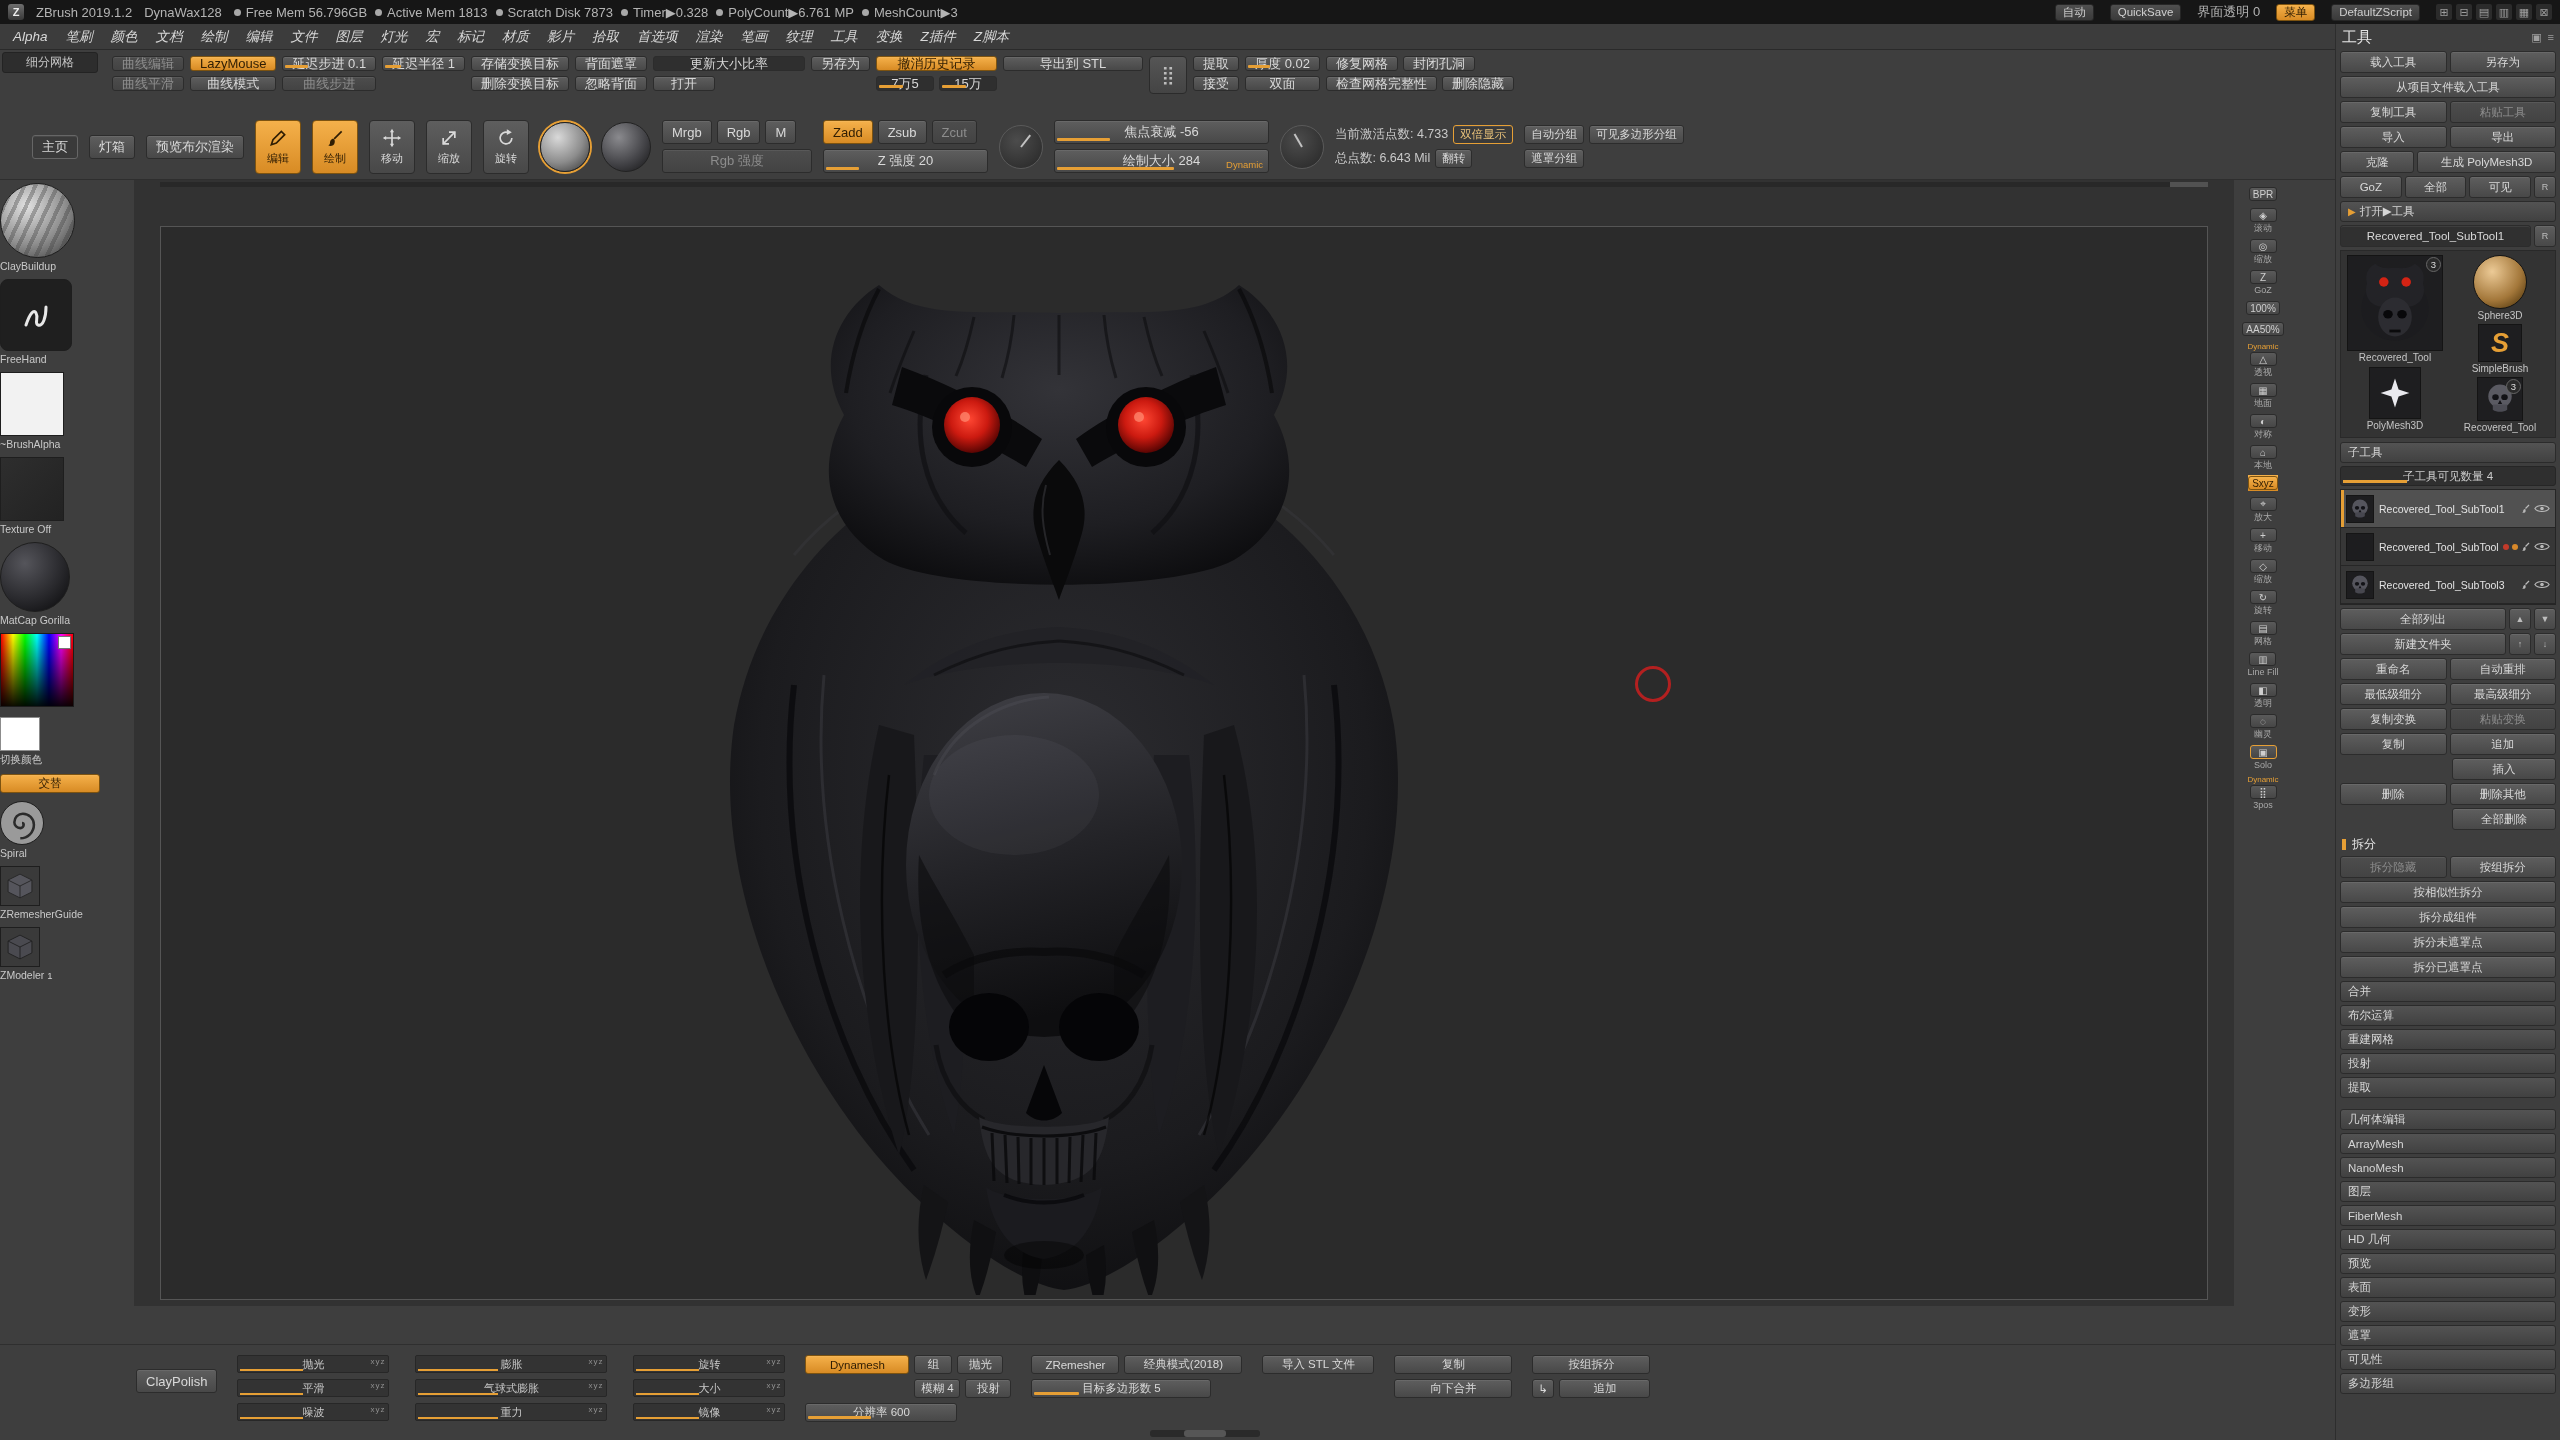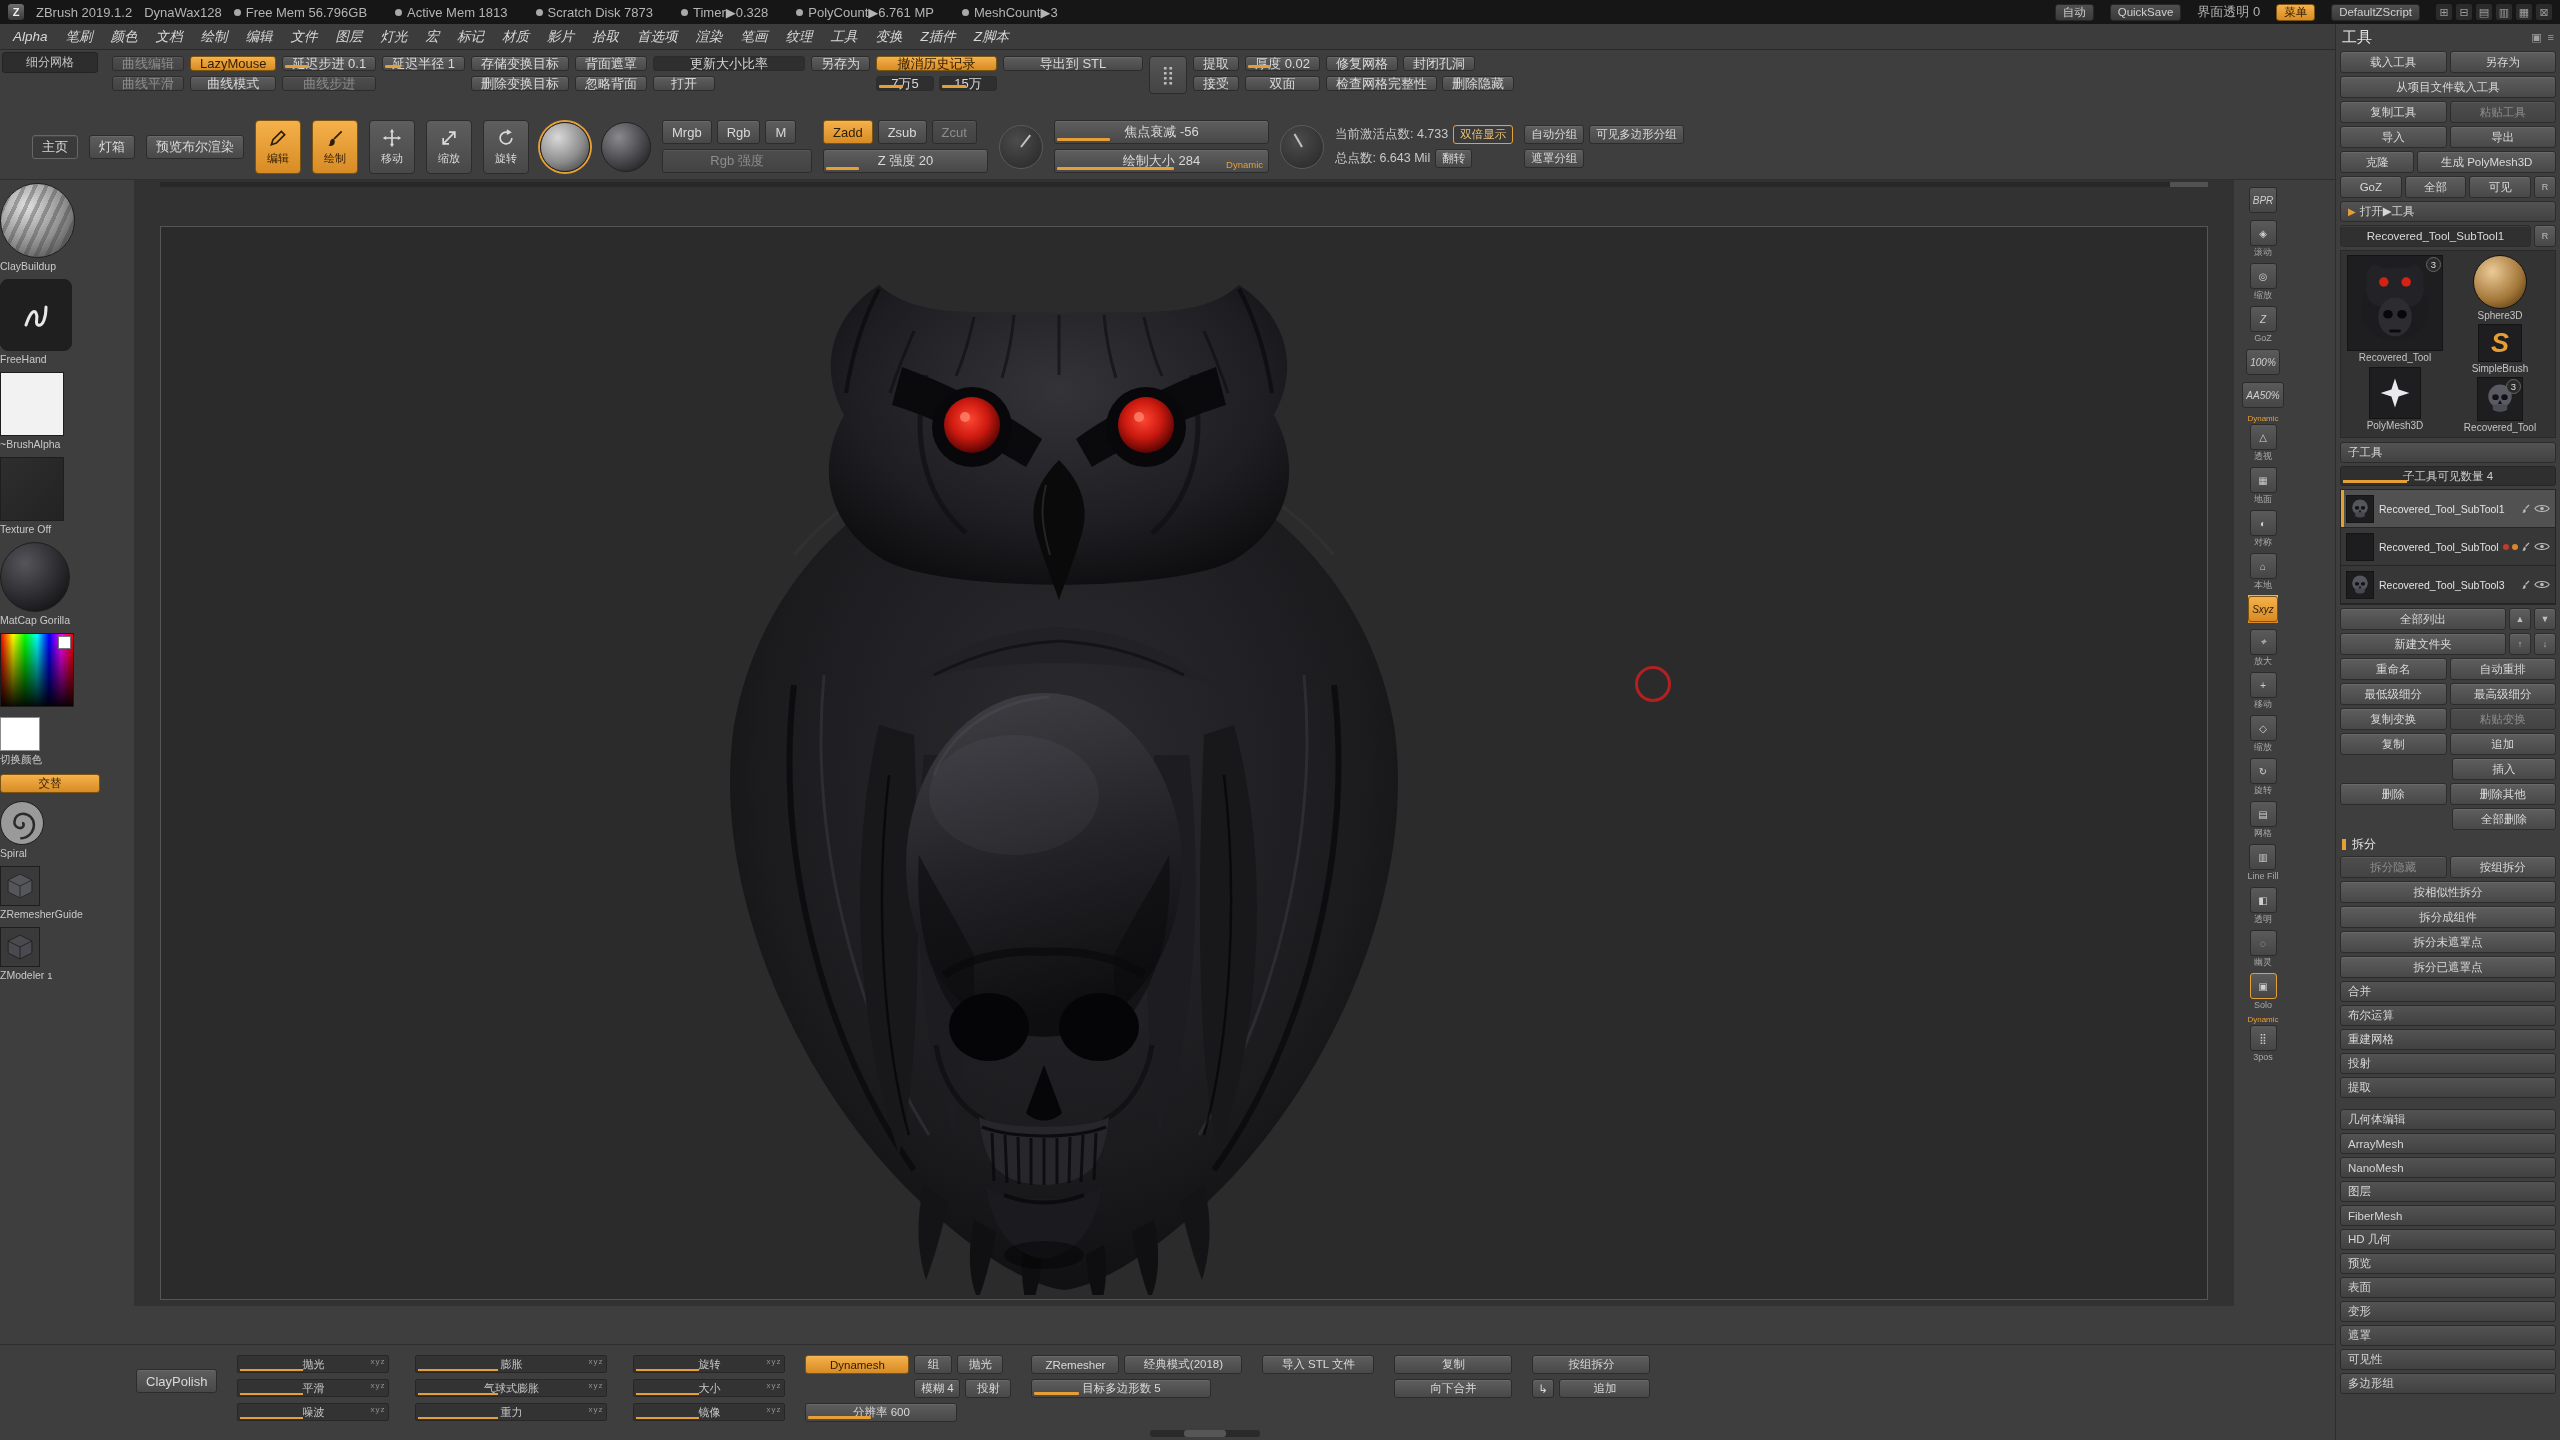--- a/index.html
+++ b/index.html
@@ -88,23 +88,23 @@
   #canvas { position:absolute; left:134px; top:180px; width:2100px; height:1126px; background:#323232; }
   #canvas-hscroll { position:absolute; top:2px; left:26px; right:26px; height:5px; background:#282828; }
   #canvas-hscroll .handle { position:absolute; right:0; top:0; width:38px; height:5px; background:#525252; }
   #doc { position:absolute; left:26px; top:46px; right:26px; bottom:6px; background:#2b2b2b; border:1px solid #555; }
   #cursor { position:absolute; left:1501px; top:486px; width:36px; height:36px; border:3px solid #b32020; border-radius:50%; }
 
   
   #right-strip { position:absolute; left:2240px; top:186px; width:46px; display:flex; flex-direction:column;
                  align-items:center; gap:5px; }
   .strip-item { display:flex; flex-direction:column; align-items:center; gap:1px; position:relative; }
-  .strip-glyph { min-width:27px; height:14px; padding:12px 3px; background:linear-gradient(#5a5a5a,#464646);
+  .strip-glyph { min-width:27px; height:14px; padding:0 3px; background:linear-gradient(#5a5a5a,#464646);
                  border:1px solid #2b2b2b; border-radius:3px; display:flex; align-items:center; justify-content:center;
-                 font-size:10px; color:#cfcfcf;font-style:italic; }
+                 font-size:10px; color:#cfcfcf; }
   .strip-label { font-size:9px; color:#a9a9a9; line-height:10px; text-align:center; white-space:nowrap; }
   .strip-dyn { font-size:8px; color:#e69f35; line-height:9px; }
   .strip-item.orange .strip-glyph { background:linear-gradient(#f5b14b,#d88b24); color:#2f1d03; border-color:#7d5310; }
   .strip-item.frame .strip-glyph { border:1px solid #e69f35; }
 
   
   #tool-panel { position:absolute; left:2335px; top:24px; width:225px; height:1416px; background:#3e3e3e;
                 border-left:1px solid #2d2d2d; padding-top:2px; font-size:12px; z-index:5; }
   #panel-head { display:flex; align-items:center; padding:2px 6px 4px; }
   #panel-head .ttl { font-size:15px; color:#e4e4e4; }
@@ -156,21 +156,21 @@
   #bottom-scroll { position:absolute; left:1150px; top:1430px; width:110px; height:7px; background:#2a2a2a; border-radius:3px; }
   #bottom-scroll .handle { position:absolute; left:34px; top:0; width:42px; height:7px; background:#565656; border-radius:3px; }
 </style>
 </head>
 <body>
 
 <div id="titlebar">
   <span class="logo">Z</span>
   <span>ZBrush 2019.1.2</span>
   <span>DynaWax128</span>
-  <span id="title-stats" style="display:flex;gap:28px;">
+  <span id="title-stats" style="display:flex;gap:8px;">
 
       <span class="tstat">
         <i class="dot"></i>
         <span>Free Mem 56.796GB</span>
       </span>
 
       <span class="tstat">
         <i class="dot"></i>
         <span>Active Mem 1813</span>
       </span>

